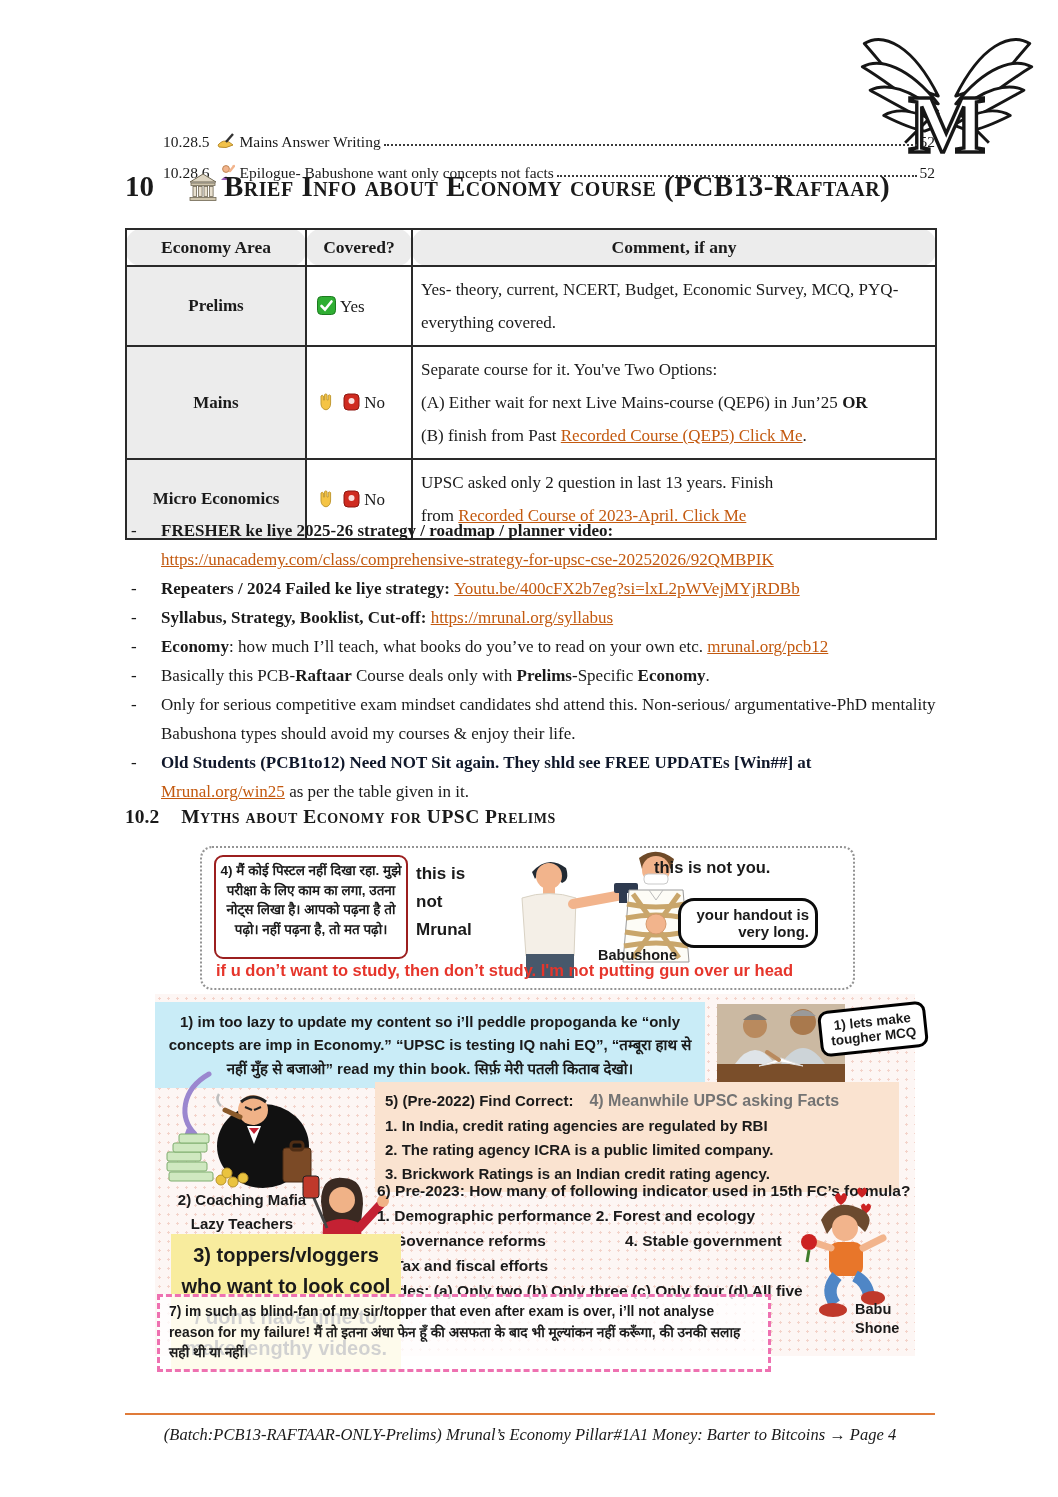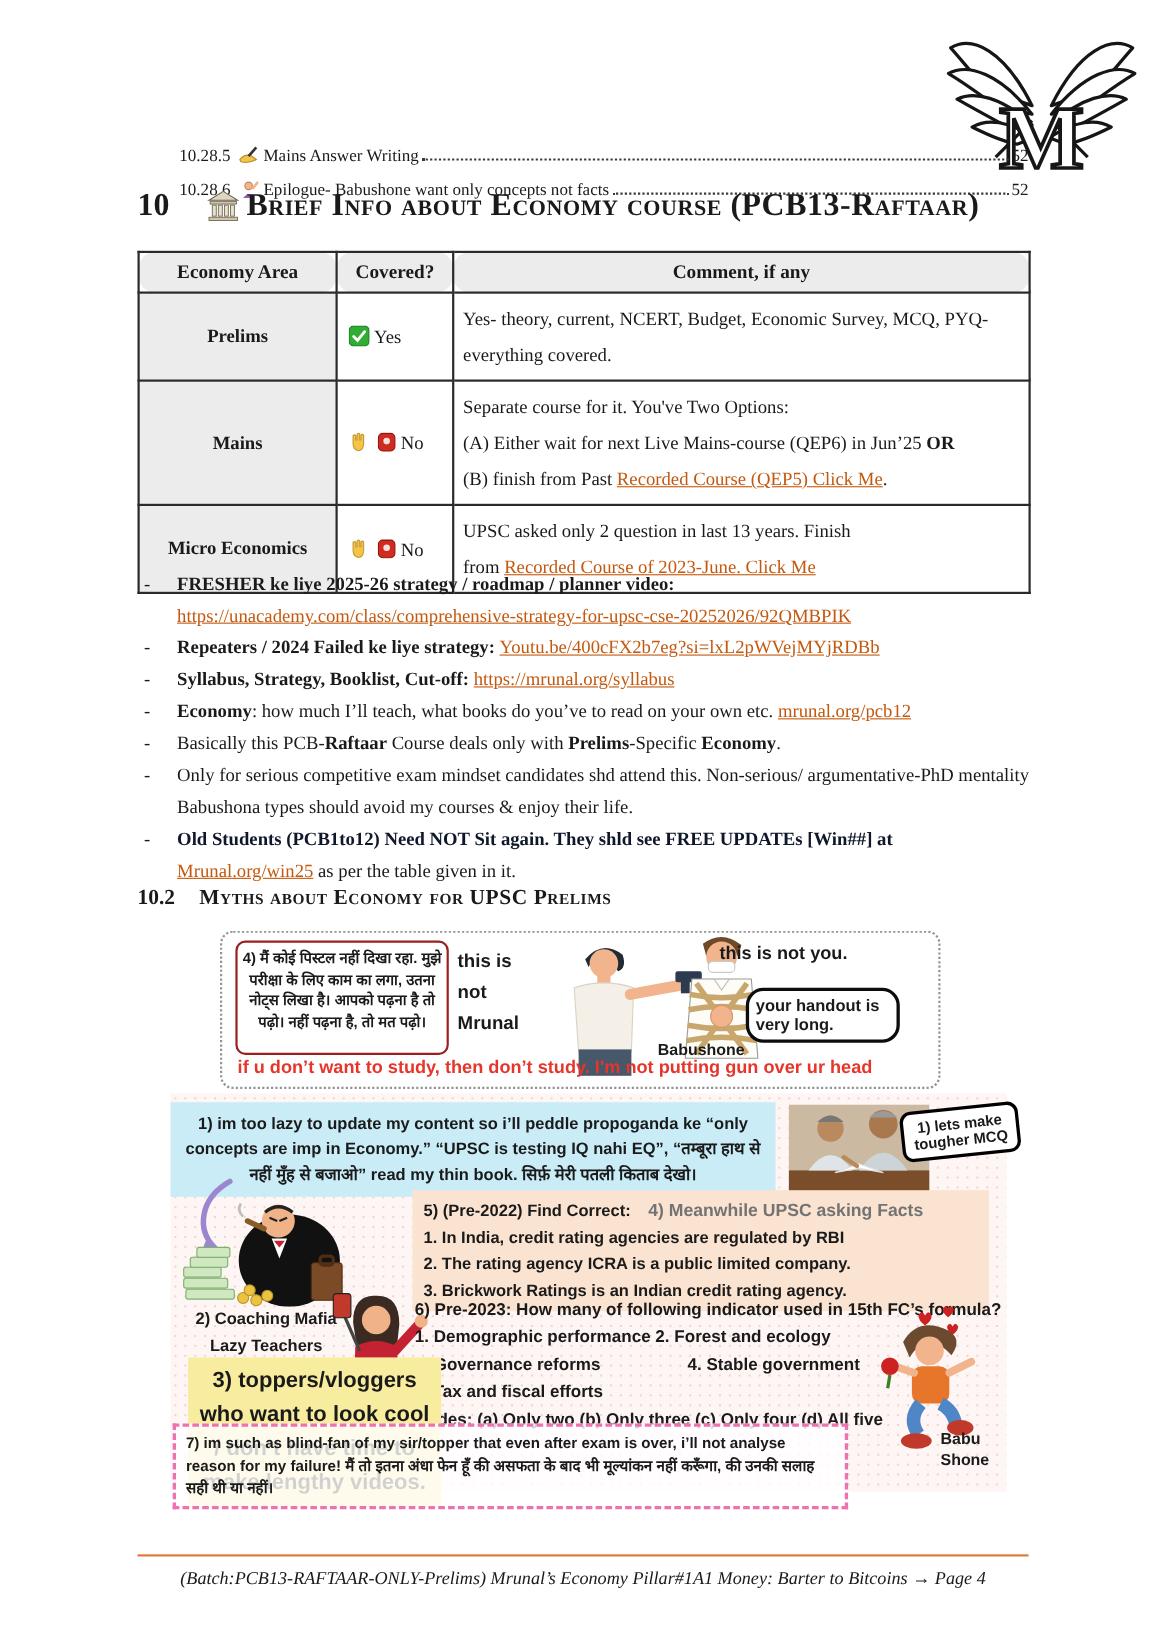--- a/index.html
+++ b/index.html
@@ -50,21 +50,21 @@
   #comic1{left:200px;top:846px;width:655px;height:144px;background:#fff;
           border:2px dotted #949494;border-radius:12px;box-sizing:border-box;}
   #hindi-box{left:12px;top:7px;width:194px;height:104px;border:2.5px solid #9c1f1f;border-radius:9px;
              box-sizing:border-box;padding:4px 3px;font-weight:bold;font-size:13.5px;line-height:1.45;
              text-align:center;font-family:"Liberation Sans",sans-serif;}
   #this-not{left:214px;top:12px;font-weight:bold;font-size:17px;line-height:28px;}
   #gunman{left:272px;top:4px;width:165px;height:128px;}
   #tiedman{left:397px;top:2px;width:112px;height:118px;}
   #not-you{left:452px;top:10px;font-weight:bold;font-size:16.5px;}
   #handout-bubble{left:476px;top:50px;width:122px;border:3.5px solid #0c0c0c;border-radius:16px;
-                  background:#fff;padding:5px 6px;text-align:left;font-weight:bold;font-size:15px;}
+                  background:#fff;padding:5px 6px;text-align:right;font-weight:bold;font-size:15px;}
   #babushone-label{left:396px;top:99px;font-weight:bold;font-size:14.5px;}
   #gun-warning{left:14px;top:113px;width:628px;color:#e6352b;font-weight:bold;font-size:16.5px;}
 
   
   #comic2{left:155px;top:994px;width:760px;height:362px;
           background-color:#fdf6f4;
           background-image:radial-gradient(circle,#f3d3ca 1.2px,rgba(0,0,0,0) 1.4px);
           background-size:9px 9px;}
   #myth1{left:0;top:8px;width:550px;background:#c9ecf7;box-sizing:border-box;padding:8px 10px;
          font-weight:bold;font-size:15px;line-height:1.55;text-align:center;}
@@ -195,21 +195,21 @@
       <svg class="ic" width="18" height="19" viewBox="0 0 18 19">
         <path d="M4,9 L4,4 Q5.3,2.6 6.4,4 L6.4,8 L7.6,8 L7.6,2.6 Q8.9,1.2 10,2.6 L10,8 L11.2,8 L11.2,3.6 Q12.5,2.2 13.6,3.6 L13.6,11 Q13.6,17 9,17.8 Q4.4,17 4,12 Z" fill="#f5c445" stroke="#c29a33"></path>
       </svg>
       <svg class="ic" width="17" height="18" viewBox="0 0 17 18">
         <rect x="1" y="1" width="15" height="16" rx="4" fill="#cf2b20" stroke="#8e1710"></rect>
         <circle cx="8.5" cy="8" r="3" fill="#ffffff" opacity=".85"></circle>
       </svg><span>No</span>
     </td>
     <td class="cell-com">
       <div>UPSC asked only 2 question in last 13 years. Finish</div>
-      <div><span>from </span><span class="link">Recorded Course of 2023-June. Click Me</span></div>
+      <div><span>from </span><span class="link">Recorded Course of 2023-April. Click Me</span></div>
     </td>
   </tr>
 </tbody>
   </table>
 
 <div id="notes" class="abs">
   <div class="note">
     <div class="b">FRESHER ke liye 2025-26 strategy / roadmap / planner video:</div>
     <div><span class="link">https://unacademy.com/class/comprehensive-strategy-for-upsc-cse-20252026/92QMBPIK</span></div>
   </div>

